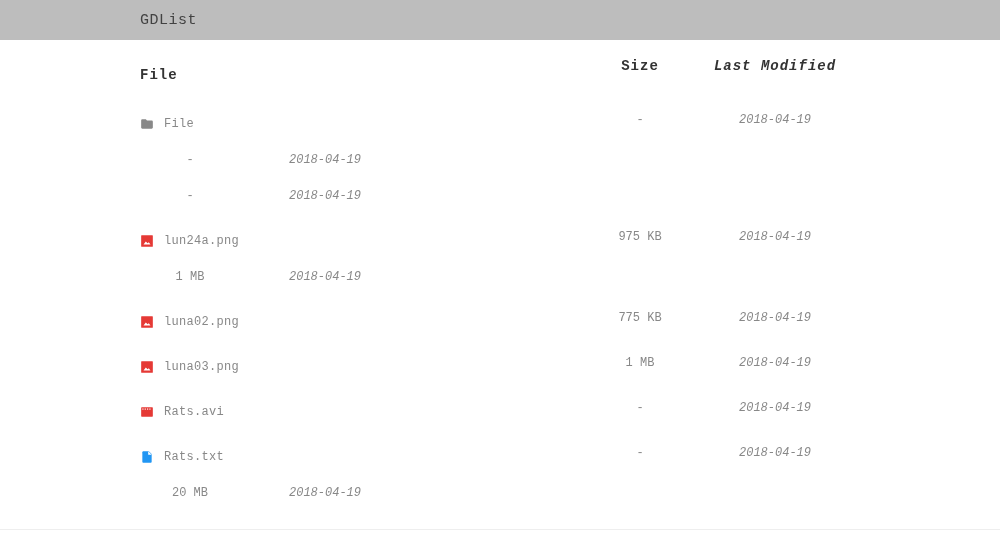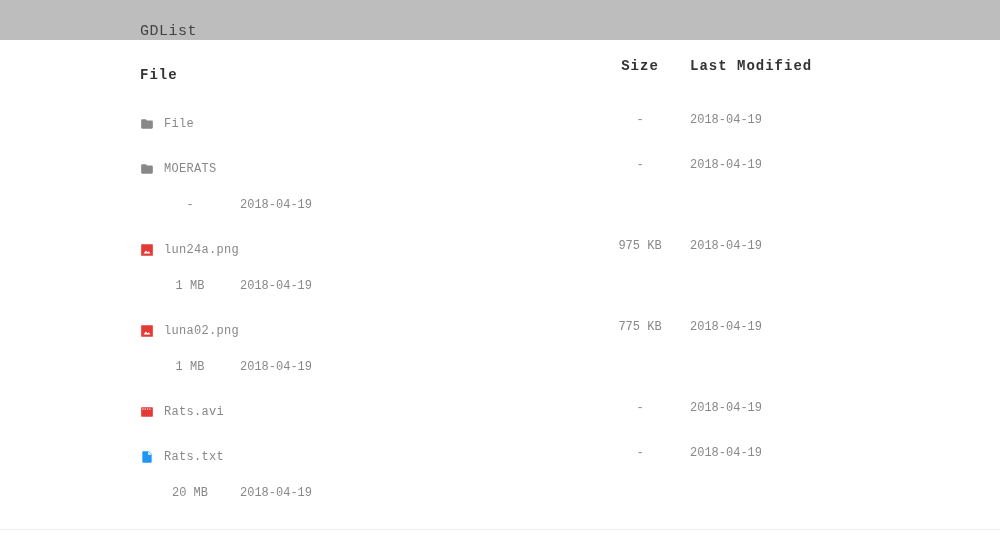--- a/index.html
+++ b/index.html
@@ -6,21 +6,21 @@
     body {
       font-family: "Courier New", Courier, monospace;
       background: #fff;
       color: #333;
       font-size: 13px;
     }
     .header {
       background: #bdbdbd;
       height: 40px;
       display: flex;
-      align-items: flex-end;
+      align-items: center;
       padding-left: 140px;
     }
     .header-title {
       color: #424242;
       font-size: 15px;
       font-weight: 400;
       letter-spacing: 0.5px;
     }
     .container {
       width: 720px;
@@ -30,21 +30,21 @@
     .table-header {
       display: flex;
       padding: 0 0 14px 0;
       font-weight: bold;
       color: #333;
       font-size: 14px;
       letter-spacing: 1px;
     }
     .col-file { flex: 1; margin-top: 9px; }
     .col-size { width: 100px; text-align: center; }
-    .col-mod  { width: 170px; text-align: left; }
+    .col-mod  { width: 170px; text-align: center; font-style: italic; }
     .row {
       display: flex;
       align-items: center;
       padding: 11px 0;
       font-size: 12px;
       color: #888;
       cursor: pointer;
     }
     .row .col-file {
       display: flex;
@@ -98,28 +98,20 @@
             <svg viewBox="0 0 24 24">
               <path fill="#888" d="M10 4H4c-1.1 0-2 .9-2 2v12c0 1.1.9 2 2 2h16c1.1 0 2-.9 2-2V8c0-1.1-.9-2-2-2h-8l-2-2z"></path>
             </svg>
           </span>
           <span>File</span>
         </div>
         <div class="col-size">-</div>
         <div class="col-mod">2018-04-19</div>
       </div>
       <div class="row">
-        <div class="col-file">
-          <span class="icon">
-            <svg viewBox="0 0 24 24">
-              <path fill="#888" d="M10 4H4c-1.1 0-2 .9-2 2v12c0 1.1.9 2 2 2h16c1.1 0 2-.9 2-2V8c0-1.1-.9-2-2-2h-8l-2-2z"></path>
-            </svg>
-          </span>
-          <span>MOERATS</span>
-        </div>
         <div class="col-size">-</div>
         <div class="col-mod">2018-04-19</div>
       </div>
       <div class="row">
         <div class="col-size">-</div>
         <div class="col-mod">2018-04-19</div>
       </div>
       <div class="row">
         <div class="col-file">
           <span class="icon">
@@ -144,20 +136,29 @@
               <rect fill="#e53935" x="2" y="2" width="20" height="20" rx="1"></rect>
               <path fill="#fff" d="M6 18l4-5 3 3 2-2 3 4z"></path>
             </svg>
           </span>
           <span>luna02.png</span>
         </div>
         <div class="col-size">775 KB</div>
         <div class="col-mod">2018-04-19</div>
       </div>
       <div class="row">
+        <div class="col-file">
+          <span class="icon">
+            <svg viewBox="0 0 24 24">
+              <rect fill="#e53935" x="2" y="2" width="20" height="20" rx="1"></rect>
+              <path fill="#fff" d="M6 18l4-5 3 3 2-2 3 4z"></path>
+            </svg>
+          </span>
+          <span>luna03.png</span>
+        </div>
         <div class="col-size">1 MB</div>
         <div class="col-mod">2018-04-19</div>
       </div>
       <div class="row">
         <div class="col-file">
           <span class="icon">
             <svg viewBox="0 0 24 24">
               <rect fill="#e53935" x="2" y="4" width="20" height="16" rx="1"></rect>
               <rect fill="#fff" x="4" y="6" width="2" height="2"></rect>
               <rect fill="#fff" x="8" y="6" width="2" height="2"></rect>

